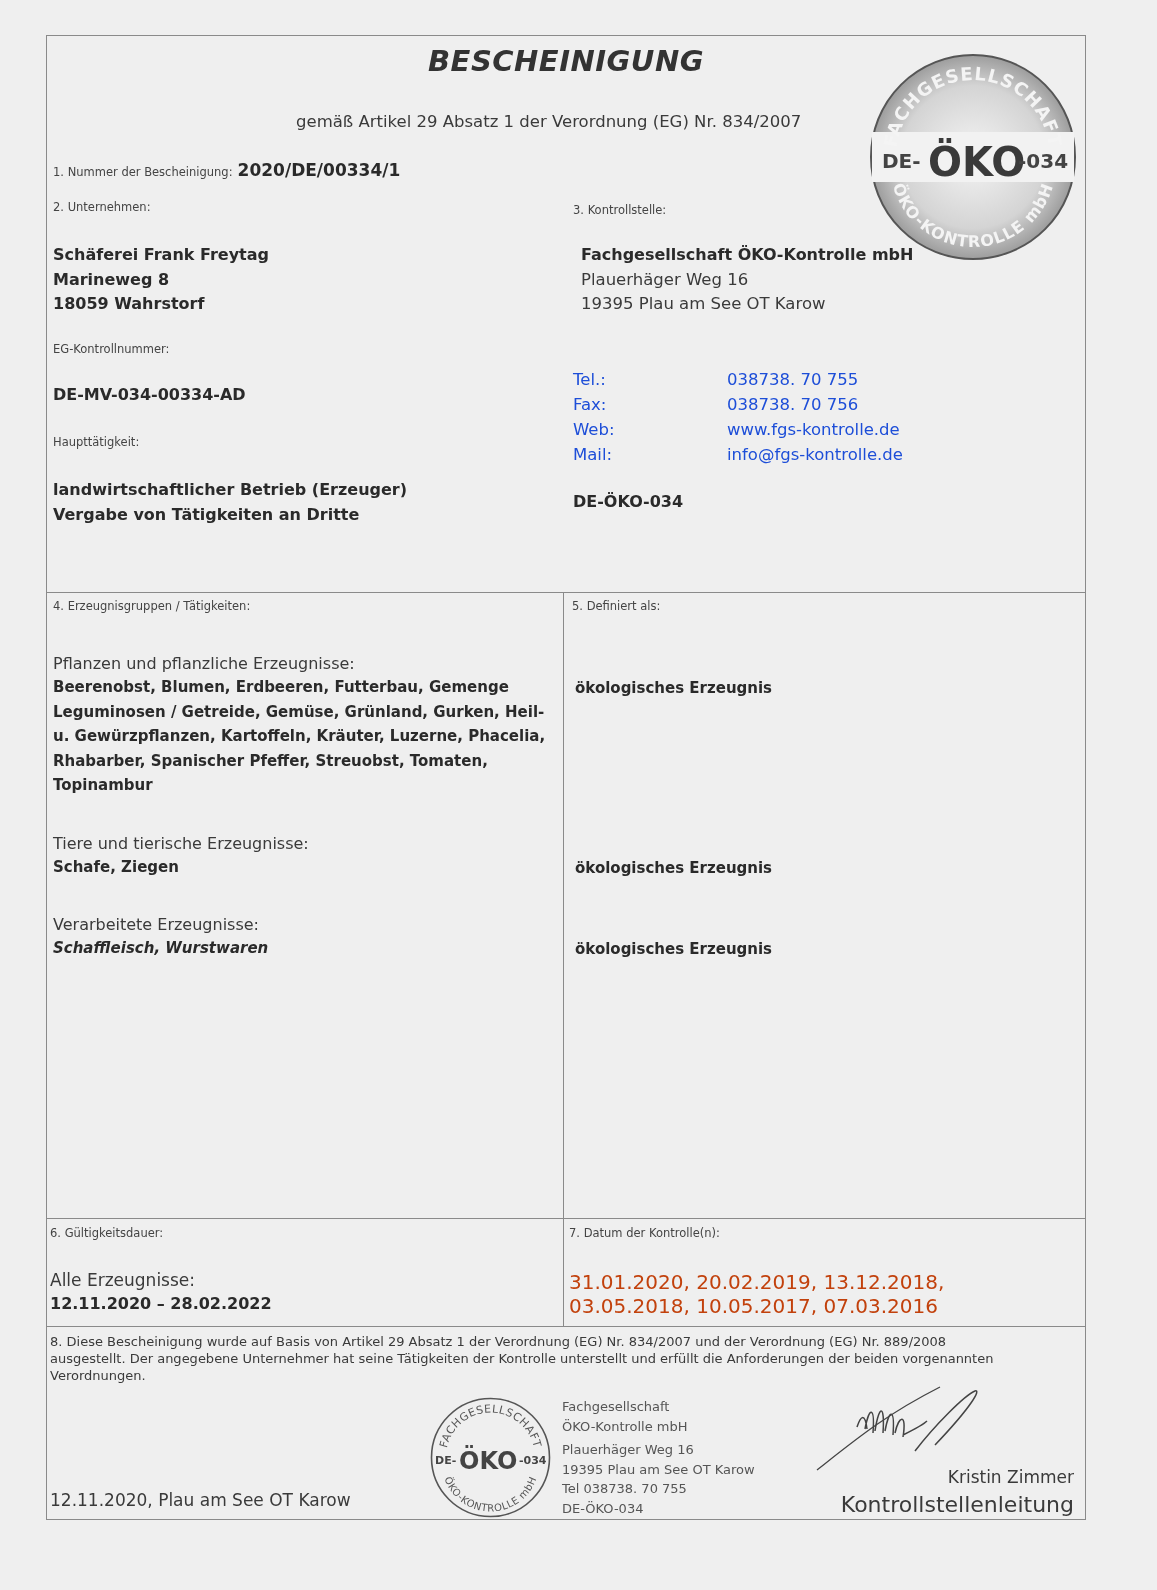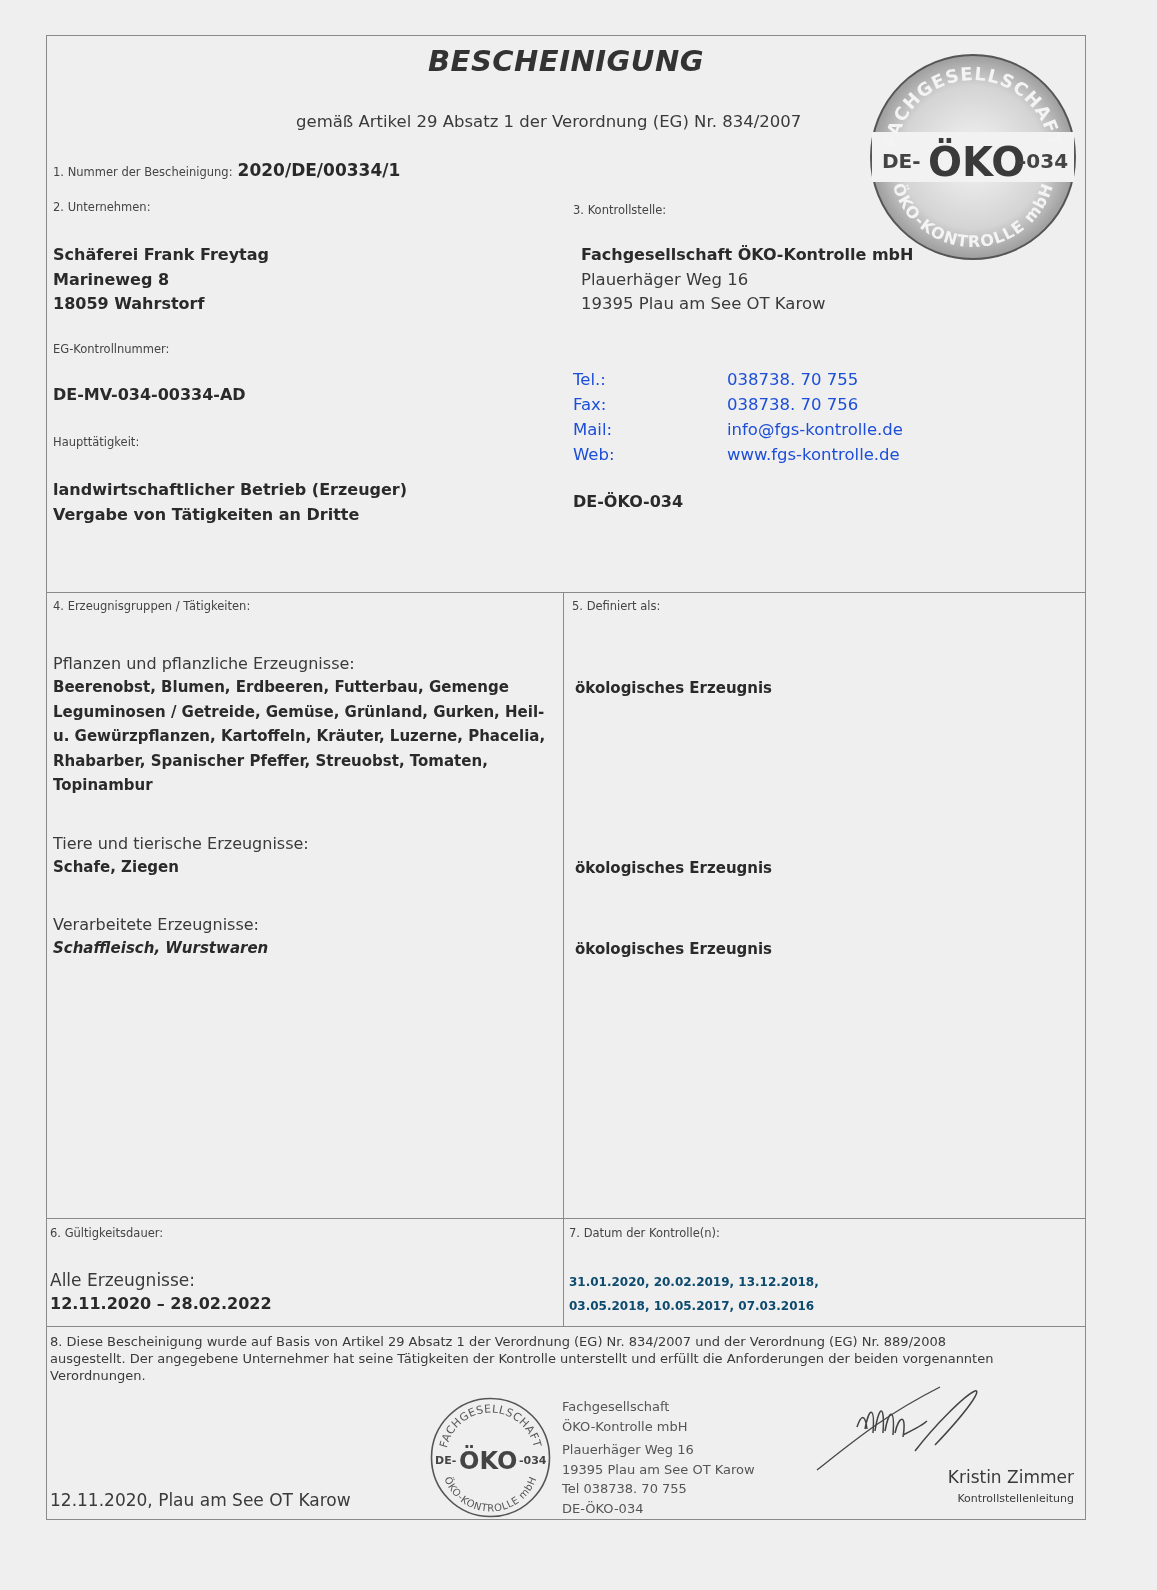--- a/index.html
+++ b/index.html
@@ -15,21 +15,21 @@
   .subtitle { font-size:16.5px; color:#3a3a3a; }
   .lbl { font-size:11.5px; color:#444; }
   .b { font-weight:bold; font-size:16px; color:#2a2a2a; }
   .n { font-size:16.5px; color:#3a3a3a; }
   .lines div { line-height:24.5px; }
   .prod-head { font-size:16px; color:#3a3a3a; line-height:23px; }
   .prod-body { font-weight:bold; font-size:15px; color:#2a2a2a; line-height:24.5px; white-space:normal; width:490px; }
   .small { font-size:13px; color:#3a3a3a; line-height:17px; }
   .contact-row { display:flex; line-height:25px; font-size:16.5px; color:#1d4ed8; }
   .contact-row .k { width:154px; }
-  .dates { font-weight:bold; font-size:12px; line-height:24px; color:#0c4a6e; }
+  .dates { font-weight:normal; font-size:20px; line-height:24px; color:#c2410c; }
   .stamp-text { font-size:13px; color:#555; line-height:19.5px; }
 </style>
 </head>
 <body>
 
 <div class="frame"></div>
 <div class="hline" style="left:46px; top:592px; width:1040px;"></div>
 <div class="hline" style="left:46px; top:1218px; width:1040px;"></div>
 <div class="hline" style="left:46px; top:1326px; width:1040px;"></div>
 <div class="vline" style="left:563px; top:592px; height:734px;"></div>
@@ -85,26 +85,26 @@
 <div class="abs" style="left:573px; top:367px;">
   <div class="contact-row">
       <span class="k">Tel.:</span>
       <span>038738. 70 755</span>
     </div>
   <div class="contact-row">
       <span class="k">Fax:</span>
       <span>038738. 70 756</span>
     </div>
   <div class="contact-row">
+      <span class="k">Web:</span>
+      <span>www.fgs-kontrolle.de</span>
+    </div>
+  <div class="contact-row">
       <span class="k">Mail:</span>
       <span>info@fgs-kontrolle.de</span>
-    </div>
-  <div class="contact-row">
-      <span class="k">Web:</span>
-      <span>www.fgs-kontrolle.de</span>
     </div>
 </div>
 <div class="abs b" style="left:573px; top:492px;">DE-ÖKO-034</div>
 
 <div class="abs lbl" style="left:53px; top:599px;">4. Erzeugnisgruppen / Tätigkeiten:</div>
 <div class="abs lbl" style="left:572px; top:599px;">5. Definiert als:</div>
 
 <div class="abs" style="left:53px; top:652px;">
   <div class="prod-head">Pflanzen und pflanzliche Erzeugnisse:</div>
   <div class="prod-body" style="white-space:nowrap;">Beerenobst, Blumen, Erdbeeren, Futterbau, Gemenge</div>
@@ -169,13 +169,13 @@
 </div>
 
 <div class="abs" style="left:815px; top:1385px; width:230px; height:90px;">
   <svg width="230" height="90" viewBox="0 0 230 90">
     <path d="M2 85 C 40 55, 70 30, 125 2" stroke="#444" stroke-width="1.3" fill="none"></path>
     <path d="M42 42 C 46 30, 50 28, 52 44 M50 44 C 54 22, 60 20, 58 48 M60 46 C 64 20, 70 18, 68 48 M70 46 C 74 24, 80 22, 78 50 M80 48 C 84 30, 92 28, 88 52 M88 50 C 100 44, 108 40, 112 36" stroke="#444" stroke-width="1.5" fill="none"></path>
     <path d="M100 66 C 120 40, 150 10, 160 6 C 166 4, 158 20, 120 60" stroke="#444" stroke-width="1.5" fill="none"></path>
   </svg>
 </div>
 <div class="abs n" style="right:83px; top:1467px; font-size:17px; text-align:right;">Kristin Zimmer</div>
-<div class="abs n" style="right:83px; top:1492px; font-size:11px; text-align:right;">Kontrollstellenleitung</div>
+<div class="abs n" style="right:83px; top:1492px; font-size:22px; text-align:right;">Kontrollstellenleitung</div>
 
 </body></html>

